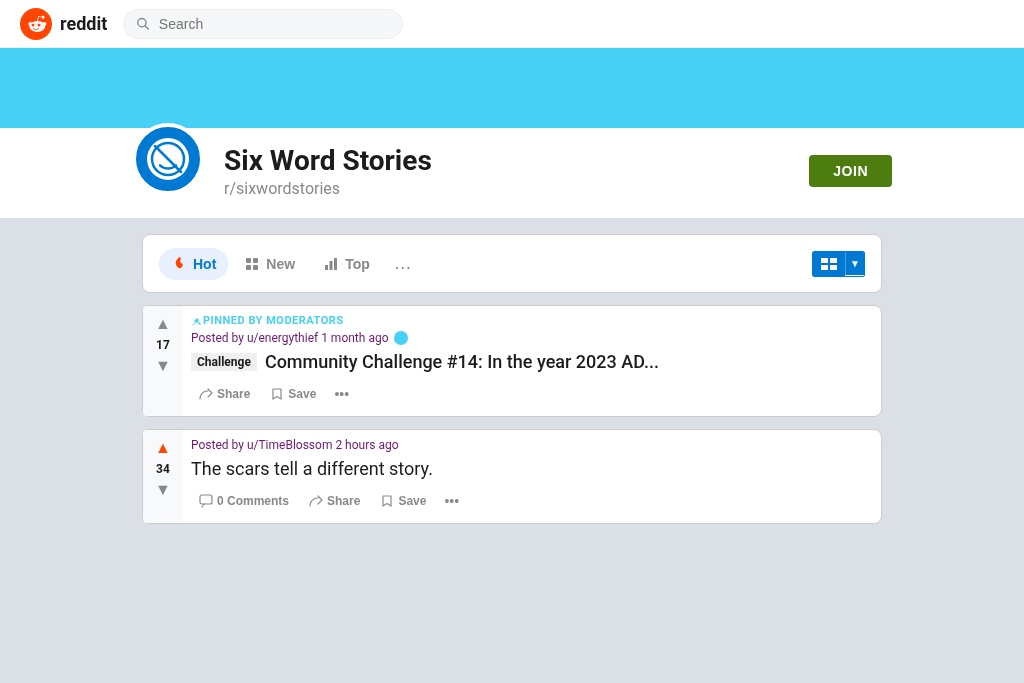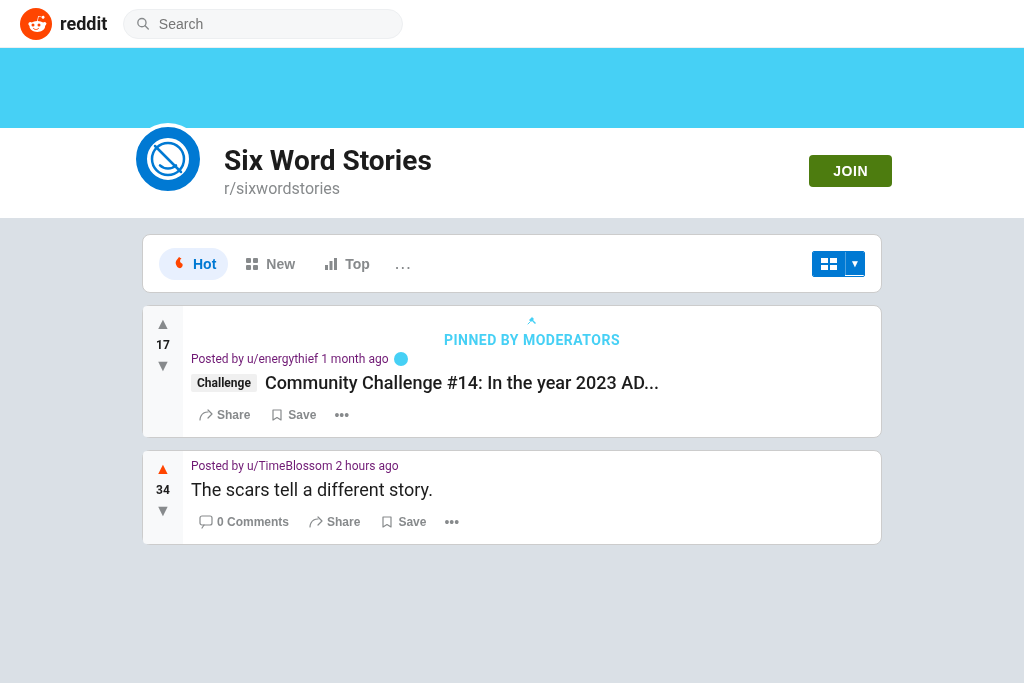--- a/index.html
+++ b/index.html
@@ -212,28 +212,26 @@
       font-weight: 700;
       color: #1c1c1c;
     }
     .post-body {
       flex: 1;
       padding: 8px 8px 8px 8px;
     }
     .pinned-label {
       display: flex;
       align-items: center;
-      gap: 6px;
-      font-size: 14px;
+      font-size: 11px;
       font-weight: 700;
       color: #46d0f5;
       text-transform: uppercase;
       letter-spacing: 0.5px;
       margin-bottom: 4px;
-      flex-direction: column;
     }
     .post-meta {
       font-size: 12px;
       color: #701a75;
       margin-bottom: 6px;
       display: flex;
       align-items: center;
       gap: 4px;
     }
     .verified-icon {

